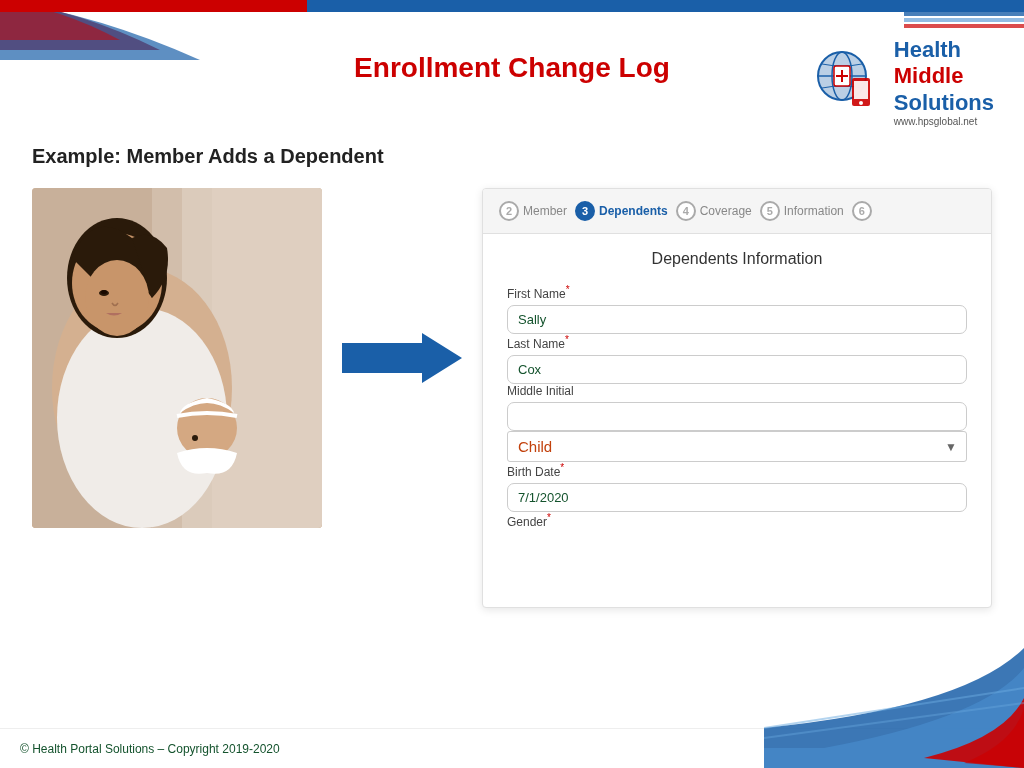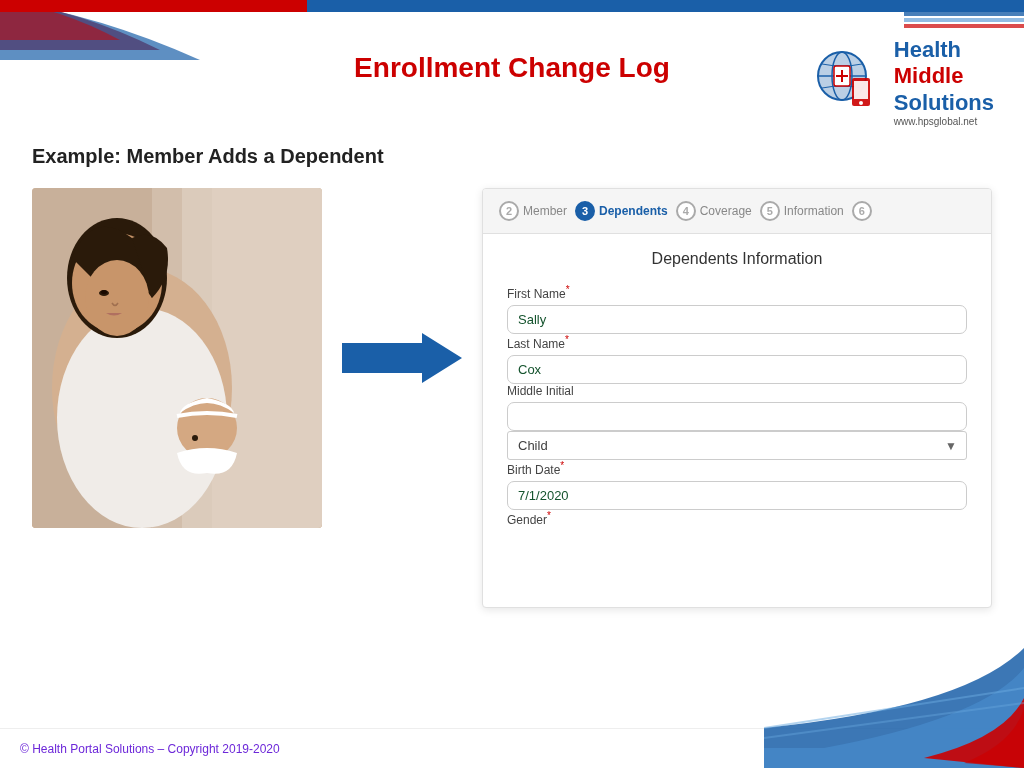--- a/index.html
+++ b/index.html
@@ -262,22 +262,22 @@
 
     .form-select-wrapper {
       position: relative;
     }
 
     .form-select {
       width: 100%;
       padding: 6px 30px 6px 10px;
       border: 1px solid #ccc;
       border-radius: 3px;
-      font-size: 13px;
-      color: #404040;
+      font-size: 15px;
+      color: #c2410c;
       background: #fff;
       appearance: none;
       cursor: pointer;
     }
 
     .select-arrow {
       position: absolute;
       right: 10px;
       top: 50%;
       transform: translateY(-50%);
@@ -295,21 +295,21 @@
       height: 40px;
       display: flex;
       align-items: center;
       padding: 0 20px;
       background: #fff;
       border-top: 1px solid #eee;
     }
 
     .footer-text {
       font-size: 12px;
-      color: #6d28d9;
+      color: #14532d;
     }
 
     
     .bottom-right-decoration {
       position: absolute;
       bottom: 0;
       right: 0;
       width: 260px;
       height: 120px;
       overflow: hidden;

